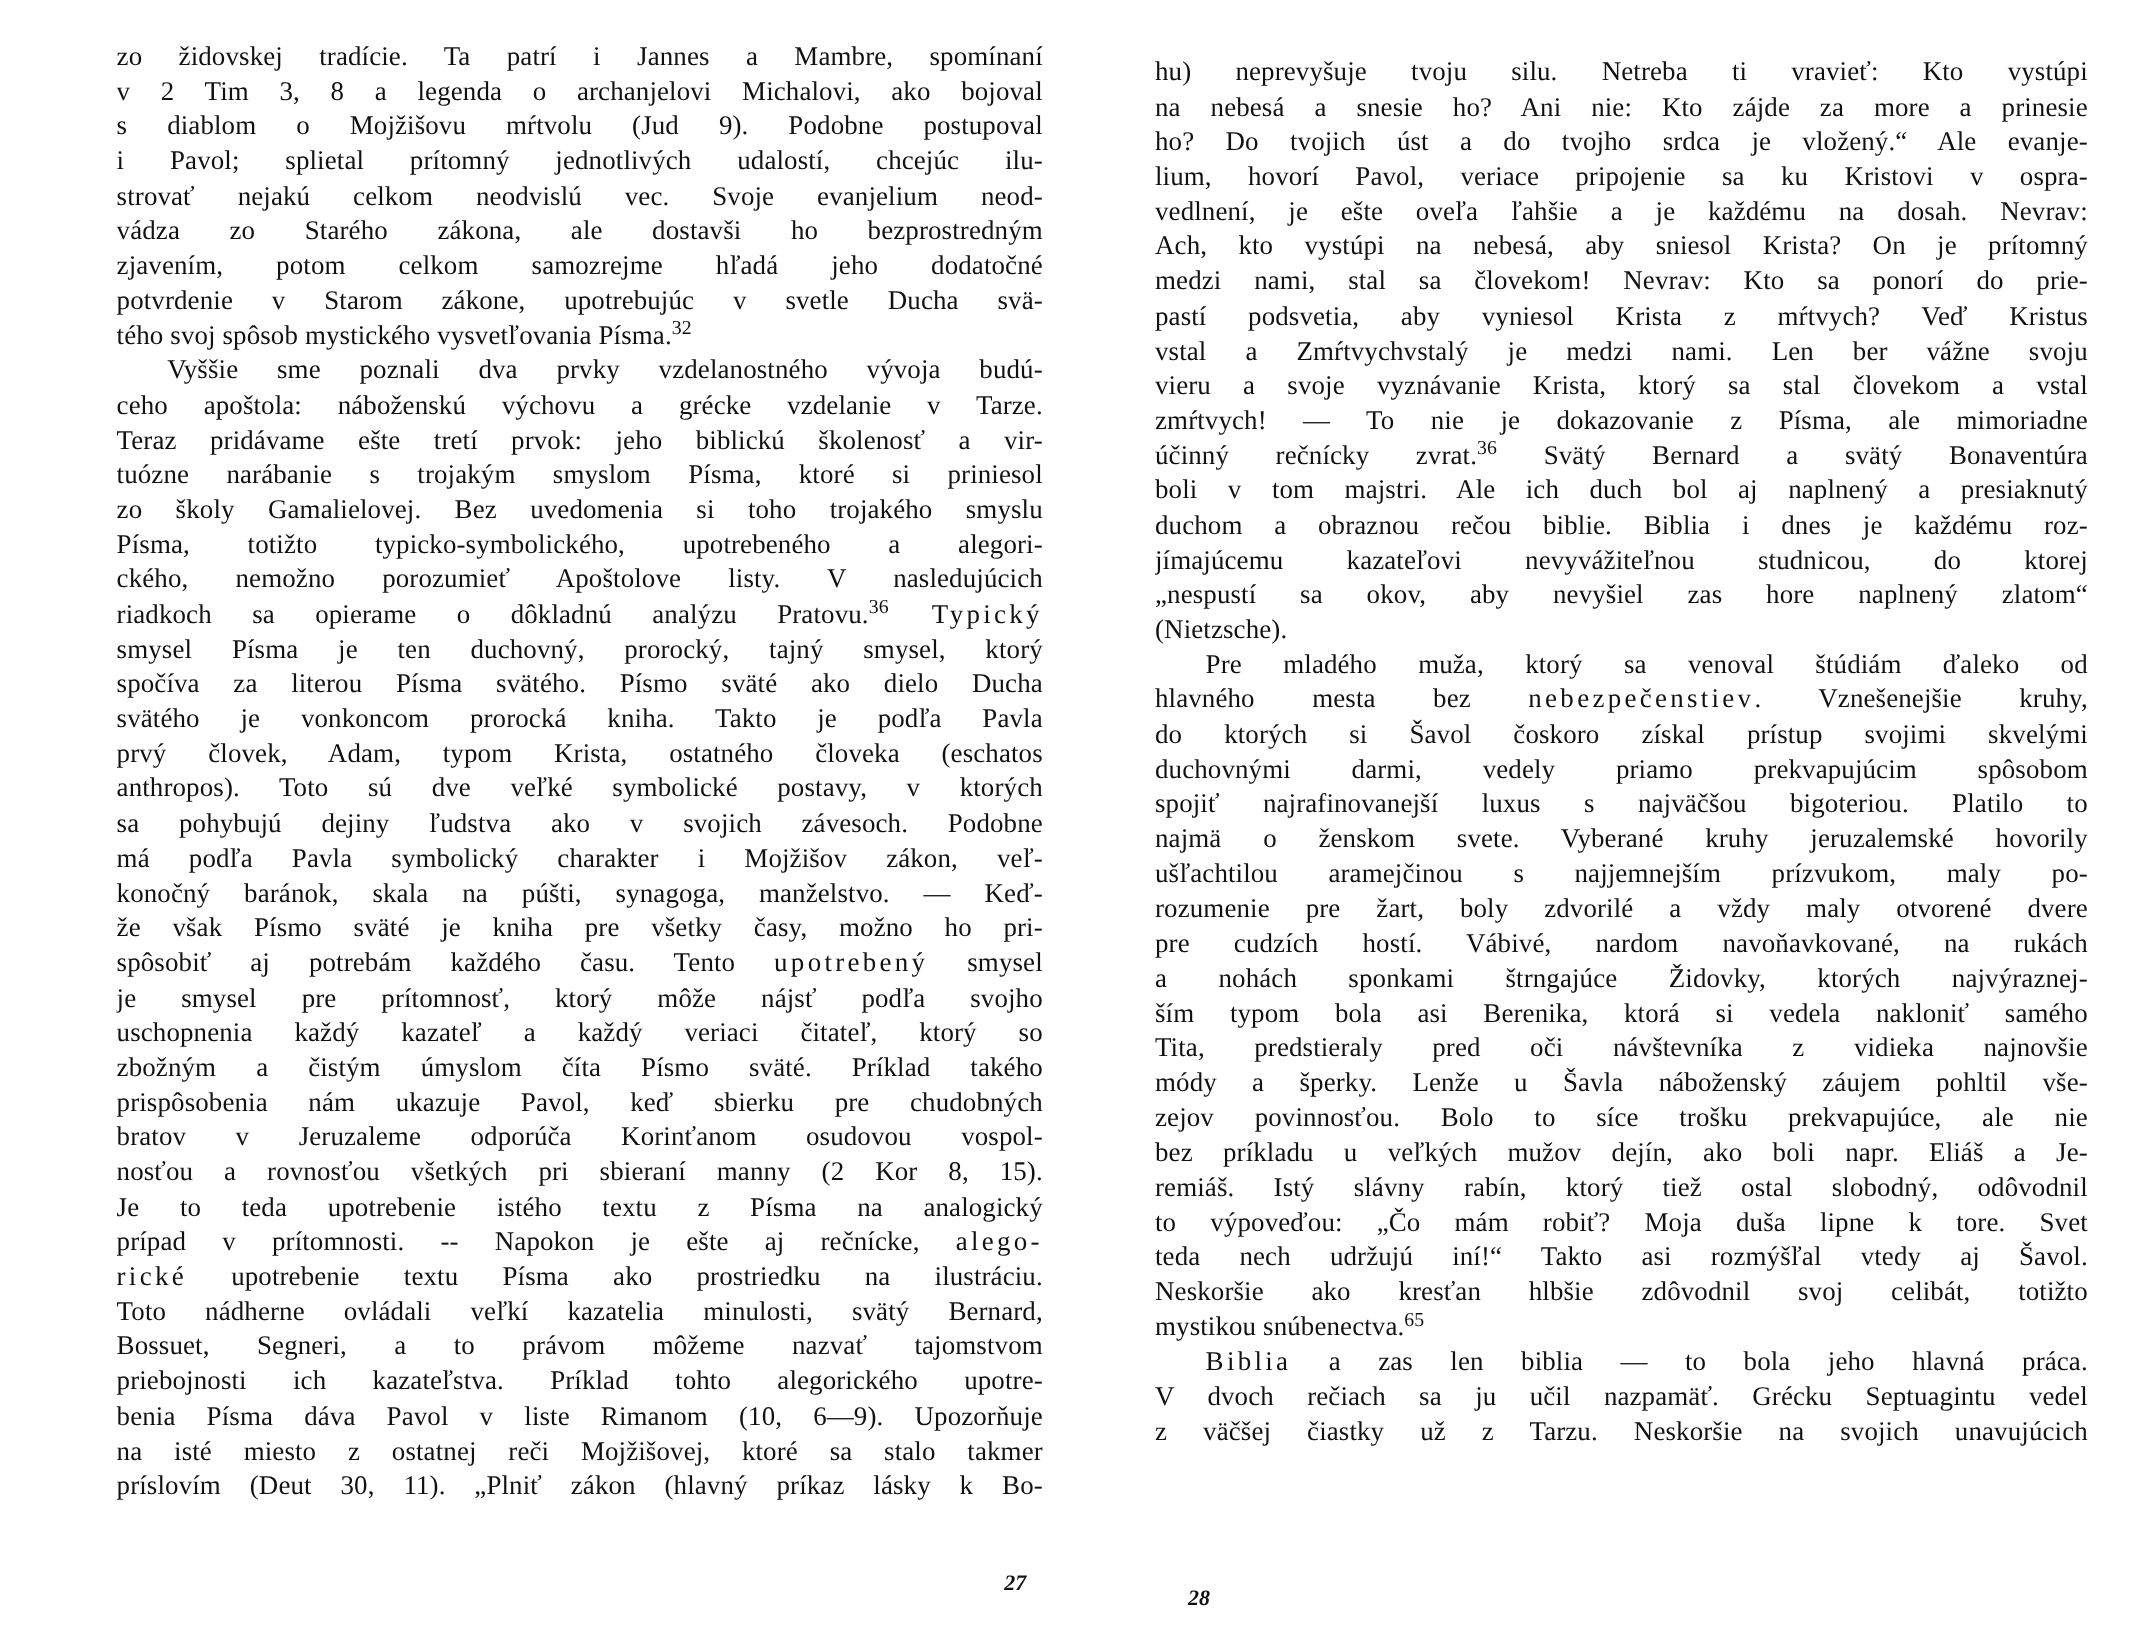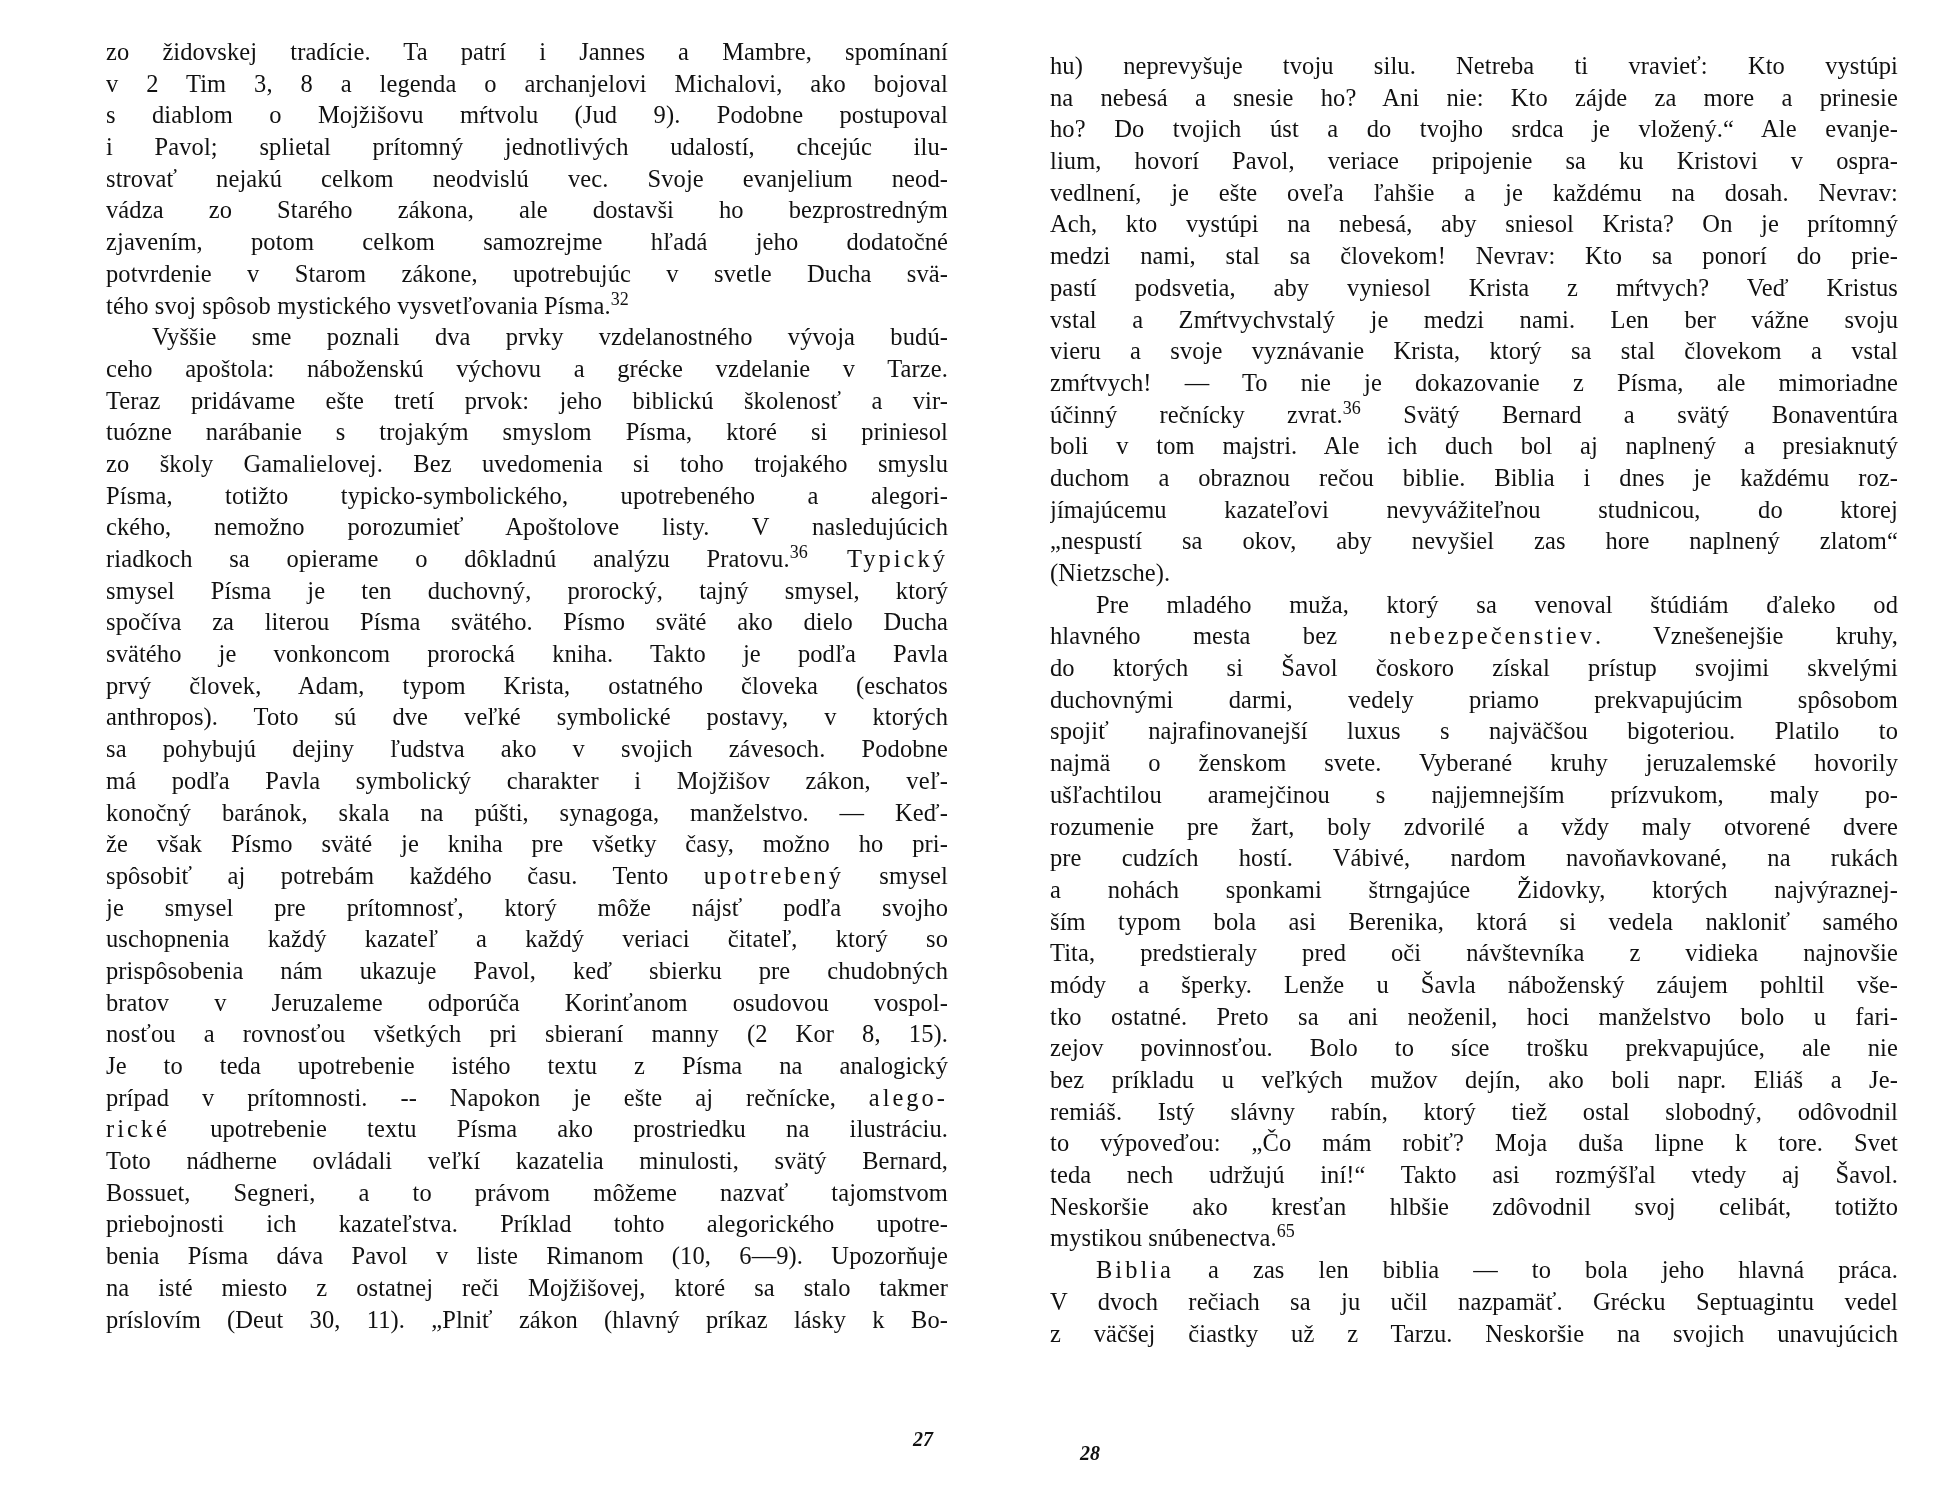--- a/index.html
+++ b/index.html
@@ -48,20 +48,21 @@
       <div class="line"><span>svätého je vonkoncom prorocká kniha. Takto je podľa Pavla</span></div>
       <div class="line"><span>prvý človek, Adam, typom Krista, ostatného človeka (eschatos</span></div>
       <div class="line"><span>anthropos). Toto sú dve veľké symbolické postavy, v ktorých</span></div>
       <div class="line"><span>sa pohybujú dejiny ľudstva ako v svojich závesoch. Podobne</span></div>
       <div class="line"><span>má podľa Pavla symbolický charakter i Mojžišov zákon, veľ-</span></div>
       <div class="line"><span>konočný baránok, skala na púšti, synagoga, manželstvo. — Keď-</span></div>
       <div class="line"><span>že však Písmo sväté je kniha pre všetky časy, možno ho pri-</span></div>
       <div class="line"><span>spôsobiť aj potrebám každého času. Tento </span><span class="spaced">upotrebený</span><span> smysel</span></div>
       <div class="line"><span>je smysel pre prítomnosť, ktorý môže nájsť podľa svojho</span></div>
       <div class="line"><span>uschopnenia každý kazateľ a každý veriaci čitateľ, ktorý so</span></div>
+      <div class="line"><span>zbožným a čistým úmyslom číta Písmo sväté. Príklad takého</span></div>
       <div class="line"><span>prispôsobenia nám ukazuje Pavol, keď sbierku pre chudobných</span></div>
       <div class="line"><span>bratov v Jeruzaleme odporúča Korinťanom osudovou vospol-</span></div>
       <div class="line"><span>nosťou a rovnosťou všetkých pri sbieraní manny (2 Kor 8, 15).</span></div>
       <div class="line"><span>Je to teda upotrebenie istého textu z Písma na analogický</span></div>
       <div class="line"><span>prípad v prítomnosti. -- Napokon je ešte aj rečnícke, </span><span class="spaced">alego-</span></div>
       <div class="line"><span class="spaced">rické</span><span> upotrebenie textu Písma ako prostriedku na ilustráciu.</span></div>
       <div class="line"><span>Toto nádherne ovládali veľkí kazatelia minulosti, svätý Bernard,</span></div>
       <div class="line"><span>Bossuet, Segneri, a to právom môžeme nazvať tajomstvom</span></div>
       <div class="line"><span>priebojnosti ich kazateľstva. Príklad tohto alegorického upotre-</span></div>
       <div class="line"><span>benia Písma dáva Pavol v liste Rimanom (10, 6—9). Upozorňuje</span></div>
@@ -96,21 +97,20 @@
       <div class="line"><span>duchovnými darmi, vedely priamo prekvapujúcim spôsobom</span></div>
       <div class="line"><span>spojiť najrafinovanejší luxus s najväčšou bigoteriou. Platilo to</span></div>
       <div class="line"><span>najmä o ženskom svete. Vyberané kruhy jeruzalemské hovorily</span></div>
       <div class="line"><span>ušľachtilou aramejčinou s najjemnejším prízvukom, maly po-</span></div>
       <div class="line"><span>rozumenie pre žart, boly zdvorilé a vždy maly otvorené dvere</span></div>
       <div class="line"><span>pre cudzích hostí. Vábivé, nardom navoňavkované, na rukách</span></div>
       <div class="line"><span>a nohách sponkami štrngajúce Židovky, ktorých najvýraznej-</span></div>
       <div class="line"><span>ším typom bola asi Berenika, ktorá si vedela nakloniť samého</span></div>
       <div class="line"><span>Tita, predstieraly pred oči návštevníka z vidieka najnovšie</span></div>
       <div class="line"><span>módy a šperky. Lenže u Šavla náboženský záujem pohltil vše-</span></div>
-      <div class="line"><span>tko ostatné. Preto sa ani neoženil, hoci manželstvo bolo u fari-</span></div>
       <div class="line"><span>zejov povinnosťou. Bolo to síce trošku prekvapujúce, ale nie</span></div>
       <div class="line"><span>bez príkladu u veľkých mužov dejín, ako boli napr. Eliáš a Je-</span></div>
       <div class="line"><span>remiáš. Istý slávny rabín, ktorý tiež ostal slobodný, odôvodnil</span></div>
       <div class="line"><span>to výpoveďou: „Čo mám robiť? Moja duša lipne k tore. Svet</span></div>
       <div class="line"><span>teda nech udržujú iní!“ Takto asi rozmýšľal vtedy aj Šavol.</span></div>
       <div class="line"><span>Neskoršie ako kresťan hlbšie zdôvodnil svoj celibát, totižto</span></div>
       <div class="line last"><span>mystikou snúbenectva.</span><sup>65</sup></div>
       <div class="line indent"><span class="spaced">Biblia</span><span> a zas len biblia — to bola jeho hlavná práca.</span></div>
       <div class="line"><span>V dvoch rečiach sa ju učil nazpamäť. Grécku Septuagintu vedel</span></div>
       <div class="line"><span>z väčšej čiastky už z Tarzu. Neskoršie na svojich unavujúcich</span></div>

